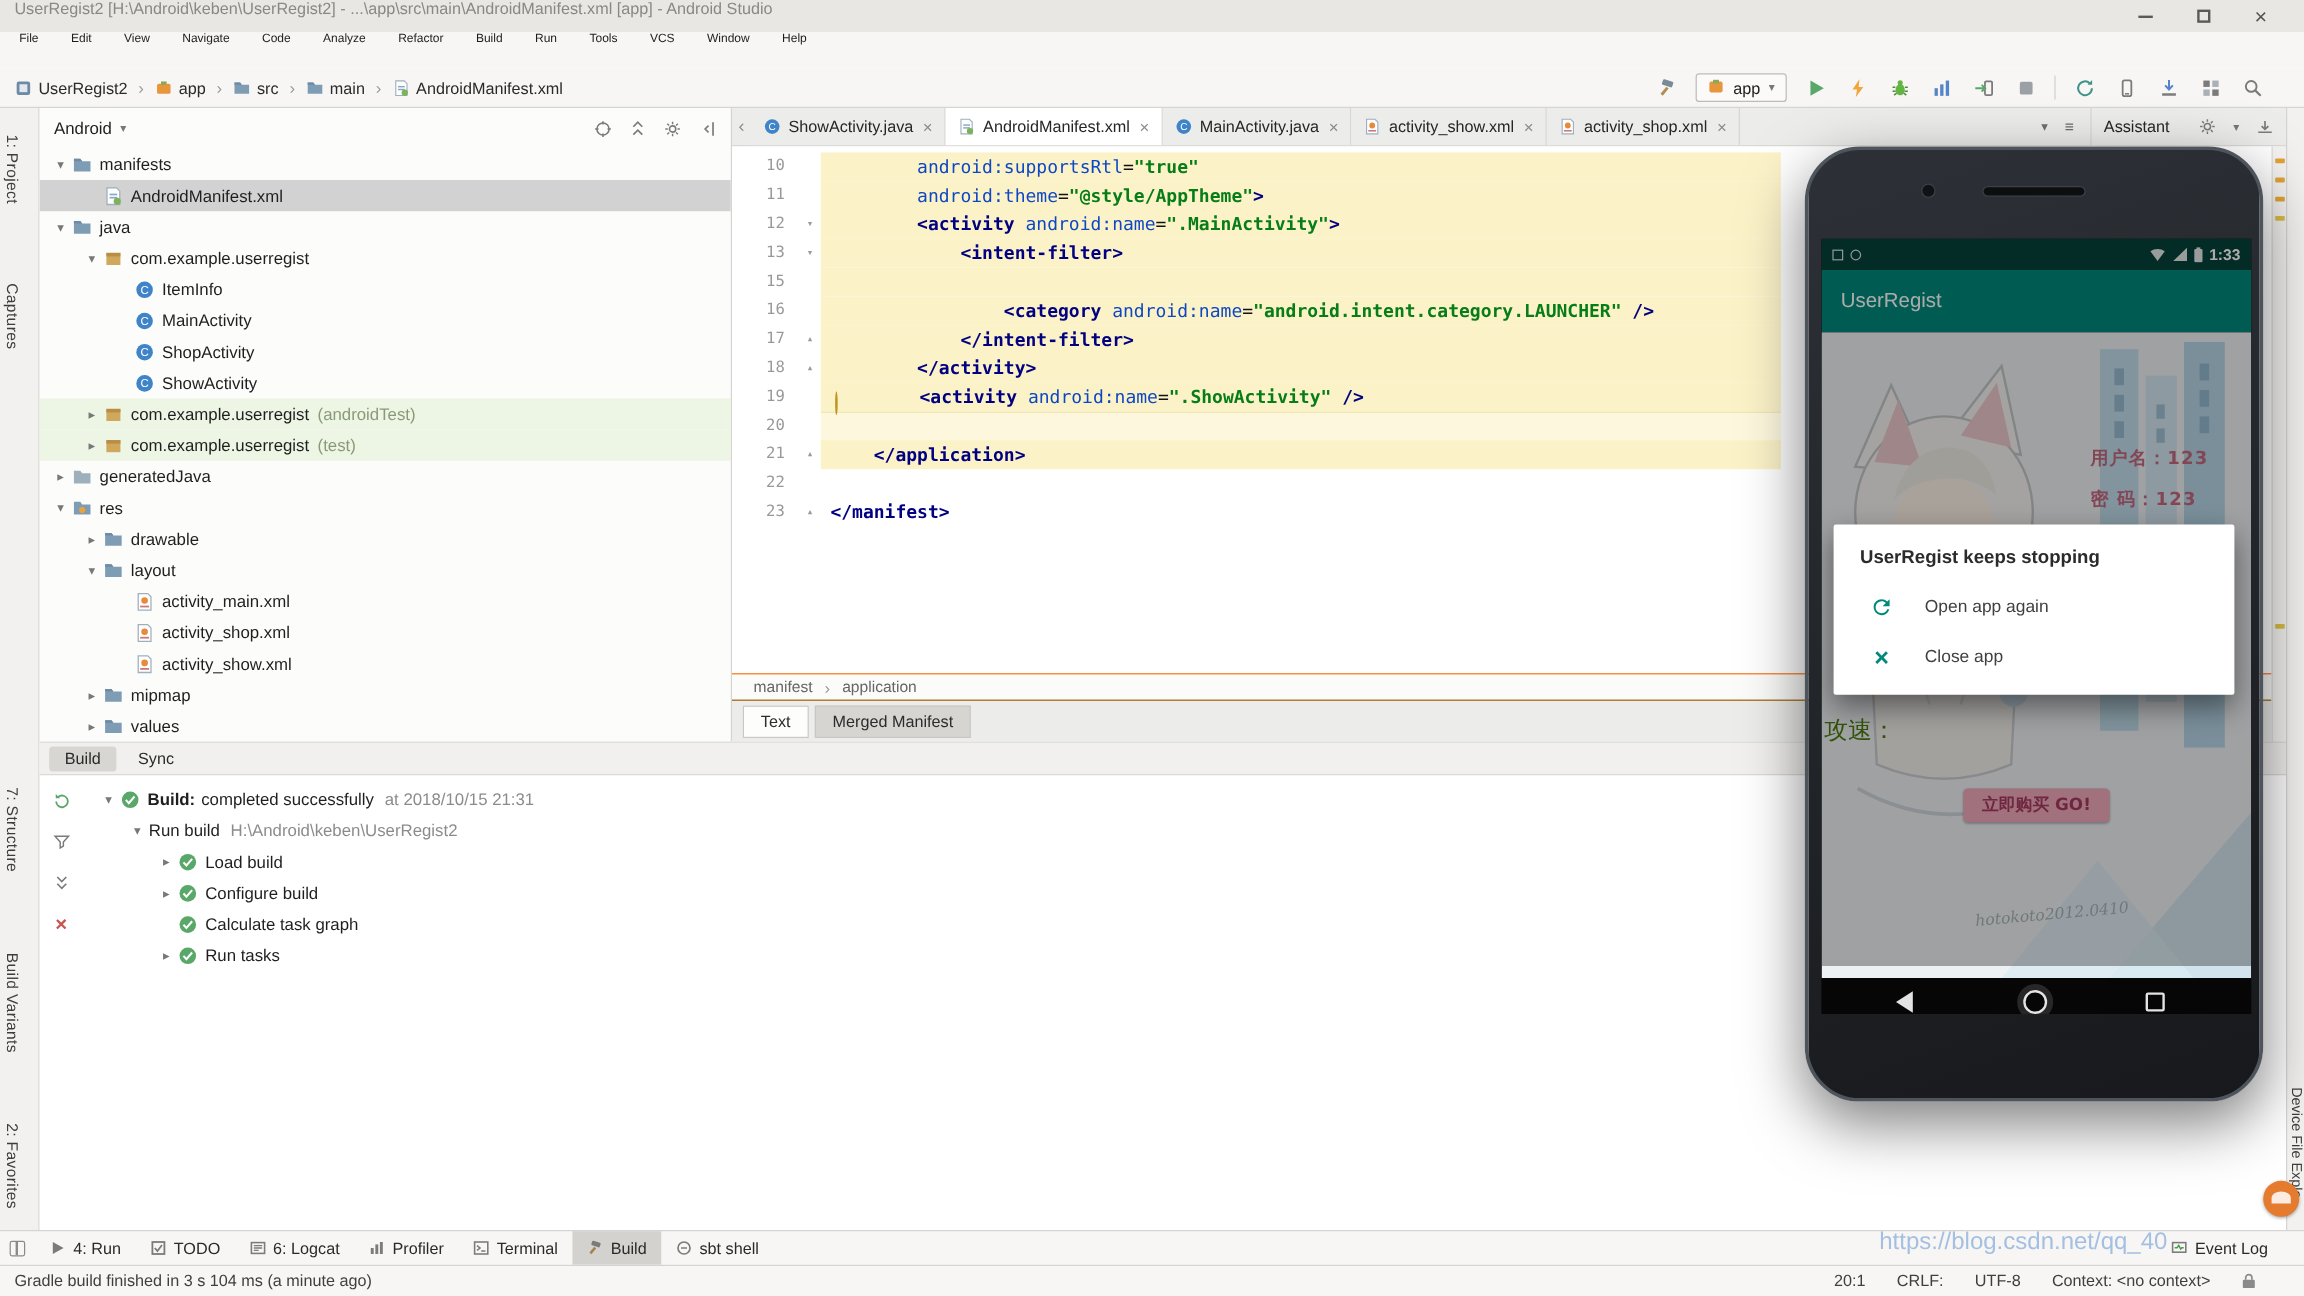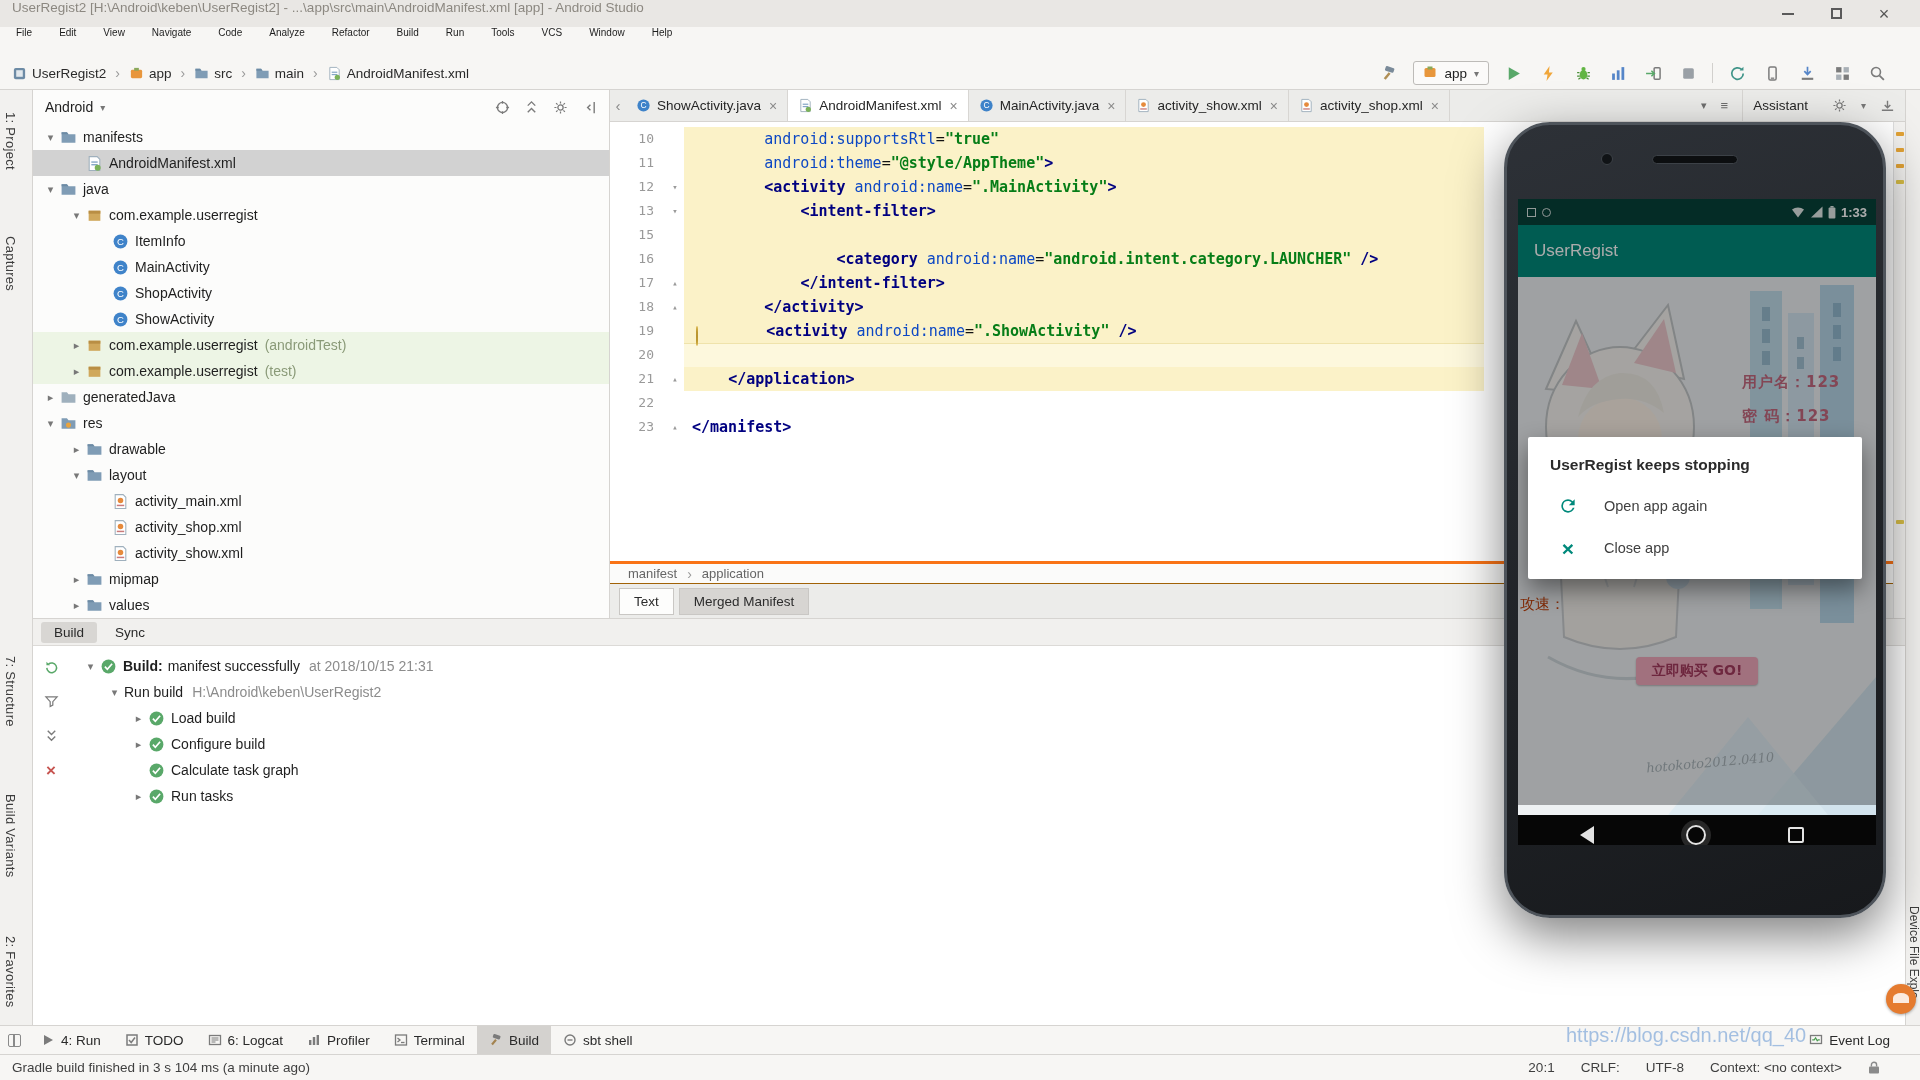--- a/index.html
+++ b/index.html
@@ -77,21 +77,21 @@
   .cline.hl .ltext::before{content:"";position:absolute;left:0;top:0;height:24px;width:800px;background:#fbf2c8;z-index:0}
   .cline.caretline .ltext::before{background:#fdf8dd;border-top:1px solid #efe3ab;border-bottom:1px solid #efe3ab}
   .ltext span{position:relative;z-index:1}
   .c-tg{color:#000080;font-weight:bold}
   .c-at{color:#0d48c4}
   .c-vl{color:#067d17;font-weight:bold}
   .c-pl{color:#111}
   .caret{position:absolute;left:8px;top:3px;width:2px;height:18px;background:#000;z-index:2}
   .bulb{position:absolute;left:4px;top:5px;width:13px;height:13px;border-radius:50%;background:#f7c948;border:1px solid #b9952f;z-index:2}
 
-  .xmlcrumb{position:absolute;left:610px;top:561px;width:1283px;height:22px;background:#fbfbfa;border-top:3px solid #f97316;display:flex;align-items:center;gap:10px;padding:0 18px;font-size:13px;color:#666}
+  .xmlcrumb{position:absolute;left:610px;top:561px;width:1283px;height:22px;background:#fbfbfa;border-top:1px solid #f97316;display:flex;align-items:center;gap:10px;padding:0 18px;font-size:13px;color:#666}
   .viewtabs{position:absolute;left:610px;top:583px;width:1283px;height:35px;background:#ececea;border-top:1px solid #a16207;display:flex;align-items:center;gap:5px;padding:0 9px}
   .vt{padding:5px 14px;font-size:13.5px;color:#2c2c2c}
   .vt-act{background:#fdfdfc;border:1px solid #c9c7c4}
   .vt:not(.vt-act){background:#d7d5d2;border:1px solid #c9c7c4}
 
   .stripe{position:absolute;left:1893px;top:122px;width:12px;height:496px;background:#f4f3f1;border-left:1px solid #ddd}
   .mark{position:absolute;left:2px;width:8px;height:4px;border-radius:1px}
 
   
   .buildpanel{position:absolute;left:33px;top:618px;width:1872px;height:407px;background:#fff;border-top:1px solid #d6d4d1}
@@ -129,21 +129,21 @@
   .st-left{display:flex;gap:6px;align-items:center}
   .st-sq{width:9px;height:9px;border:1.5px solid #d9e4e1}
   .st-ci{width:9px;height:9px;border:1.5px solid #d9e4e1;border-radius:50%}
   .st-right{margin-left:auto;display:flex;align-items:center;gap:5px;color:#fff;font-size:13px}
   .st-right svg{display:block}
   .p-appbar{height:52px;background:#00897b;display:flex;align-items:center;padding:0 16px;color:#fff;font-size:17px}
   .p-content{position:relative;height:538px;background:#eef1f3;overflow:hidden}
   .p-content .art{position:absolute;left:0;top:0}
   .field{position:absolute;color:#c4697f;font-size:15px;font-weight:bold;letter-spacing:1px;font-family:"DejaVu Sans",sans-serif}
   .f1{left:224px;top:96px}.f2{left:224px;top:130px}
-  .sidetext{position:absolute;left:2px;top:318px;color:#c2410c;font-size:15px;font-family:Liberation Sans, sans-serif}
+  .sidetext{position:absolute;left:2px;top:318px;color:#4d7c0f;font-size:20px;font-family:Liberation Sans, sans-serif}
   .buybtn{position:absolute;left:118px;top:380px;width:122px;height:28px;background:#f0a9bd;border-radius:4px;color:#a53b5e;font-weight:bold;font-size:14px;display:flex;align-items:center;justify-content:center;box-shadow:0 1px 2px rgba(0,0,0,.25);font-family:"DejaVu Sans",sans-serif}
   .sig{position:absolute;left:128px;top:478px;color:#a9b4ba;font-style:italic;font-size:13px;transform:rotate(-5deg);font-family:"DejaVu Serif",serif}
   .p-nav{height:40px;background:#060606;position:relative}
   .nav-back{position:absolute;left:62px;top:11px;width:0;height:0;border-top:9px solid transparent;border-bottom:9px solid transparent;border-right:14px solid #e3e3e3}
   .nav-home{position:absolute;left:168px;top:10px;width:20px;height:20px;border:2.5px solid #e3e3e3;border-radius:50%;box-shadow:0 0 0 5px rgba(230,230,230,.15)}
   .nav-recent{position:absolute;left:270px;top:12px;width:16px;height:16px;border:2.5px solid #e3e3e3;border-radius:2px}
   .p-scrim{position:absolute;left:0;top:0;right:0;bottom:40px;background:rgba(0,0,0,.33);z-index:3}
   .p-dialog{position:absolute;left:10px;top:238px;width:334px;height:142px;background:#fff;border-radius:2px;box-shadow:0 10px 24px rgba(0,0,0,.45);z-index:5}
   .d-title{padding:19px 22px 11px;font-size:15.5px;color:#2b2b2b;font-weight:bold}
   .d-row{display:flex;align-items:center;gap:26px;height:42px;padding:0 22px 0 30px;font-size:14.5px;color:#404040}
@@ -783,21 +783,21 @@
       <div class="bp-tree">
           <div class="brow" style="padding-left:6px">
     <span class="chev">▾</span>
     <span class="ticon">
               <svg viewBox="0 0 16 16">
                 <circle cx="8" cy="8" r="6.5" fill="#59a869"></circle>
                 <path d="M4.6 8.1l2.3 2.5 4.5-5.2" stroke="#fff" stroke-width="1.6" fill="none"></path>
               </svg>
             </span>
     <span class="bbold">Build:</span>
-    <span>manifest successfully</span>
+    <span>completed successfully</span>
     <span class="bmeta">at 2018/10/15 21:31</span>
   </div>
           <div class="brow" style="padding-left:30px">
     <span class="chev">▾</span>
 
     <span>Run build</span>
     <span class="bmeta">H:\Android\keben\UserRegist2</span>
   </div>
           <div class="brow" style="padding-left:54px">
     <span class="chev">▸</span>

